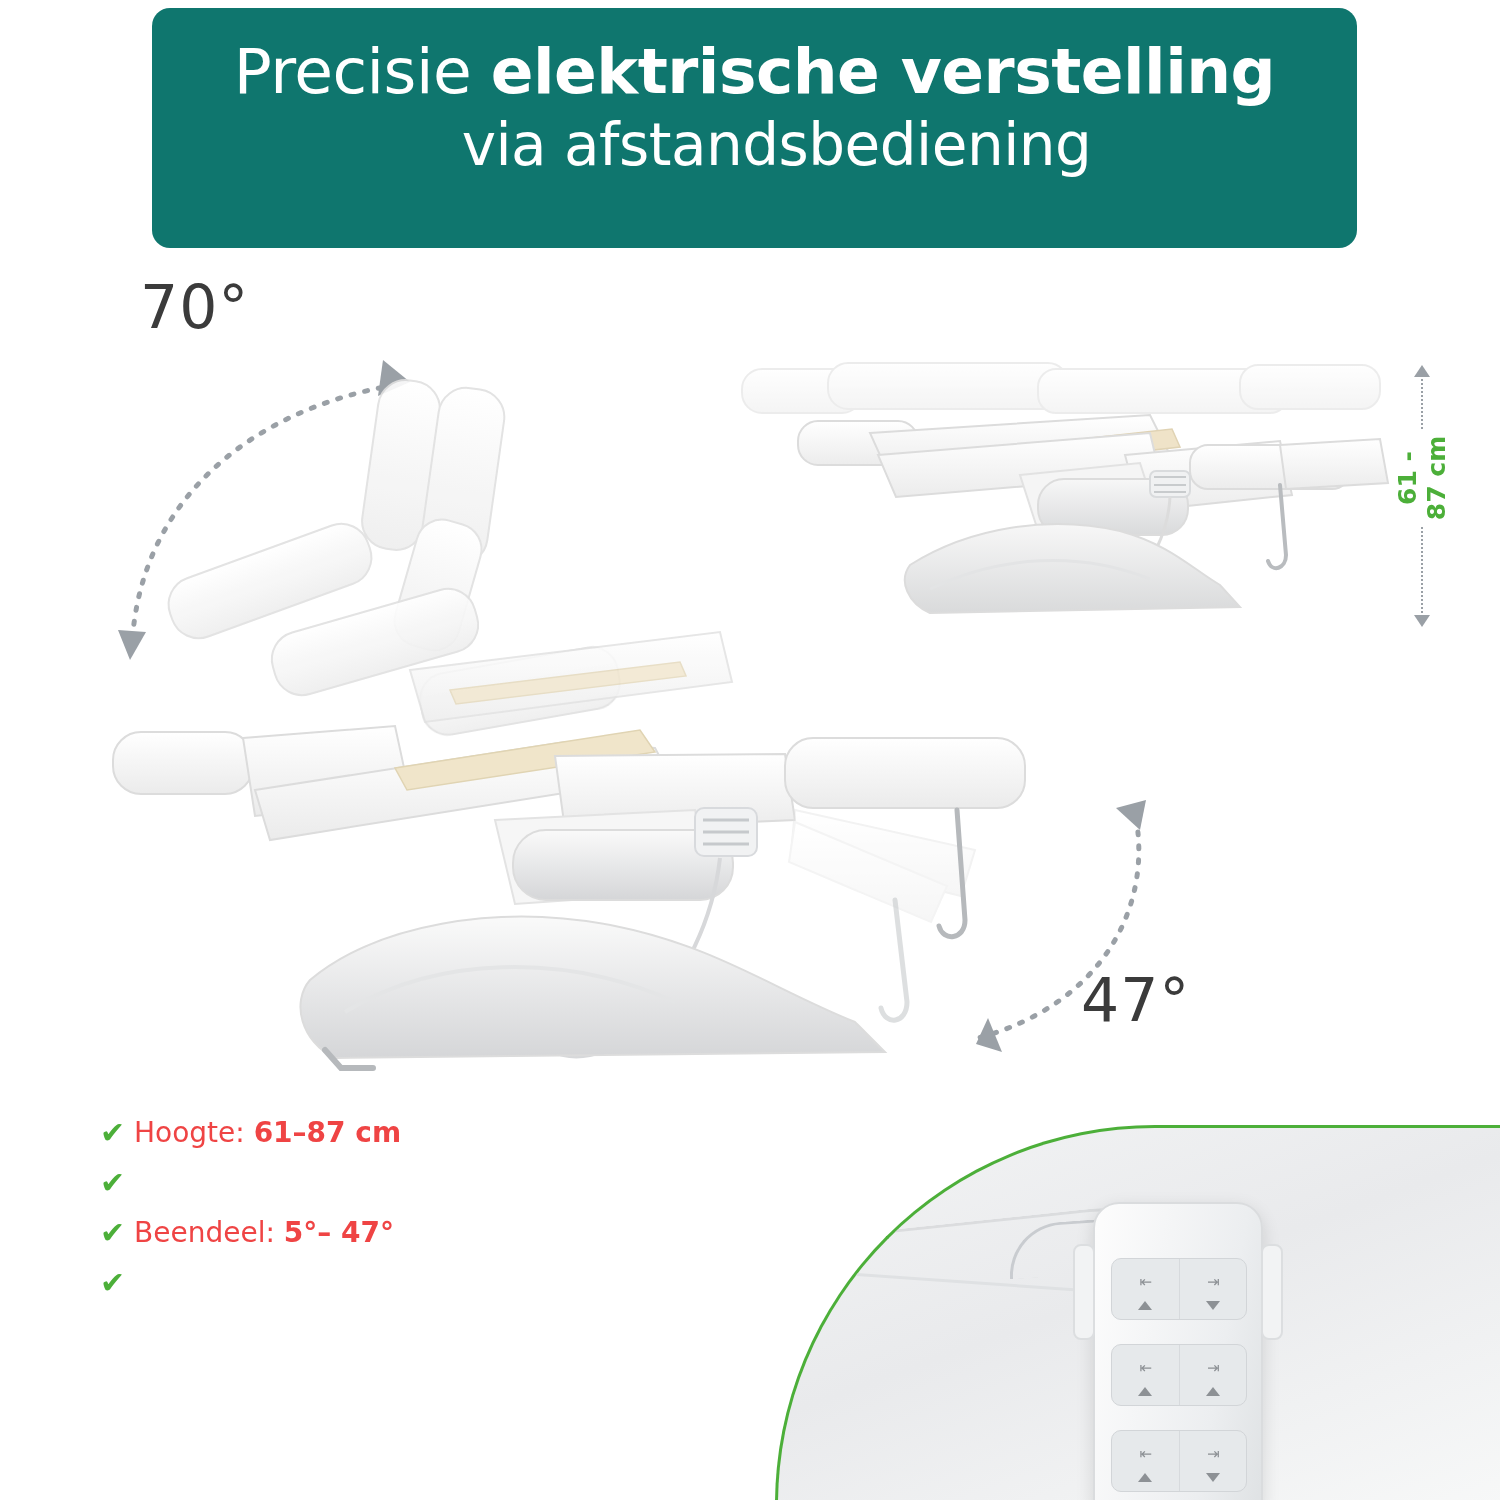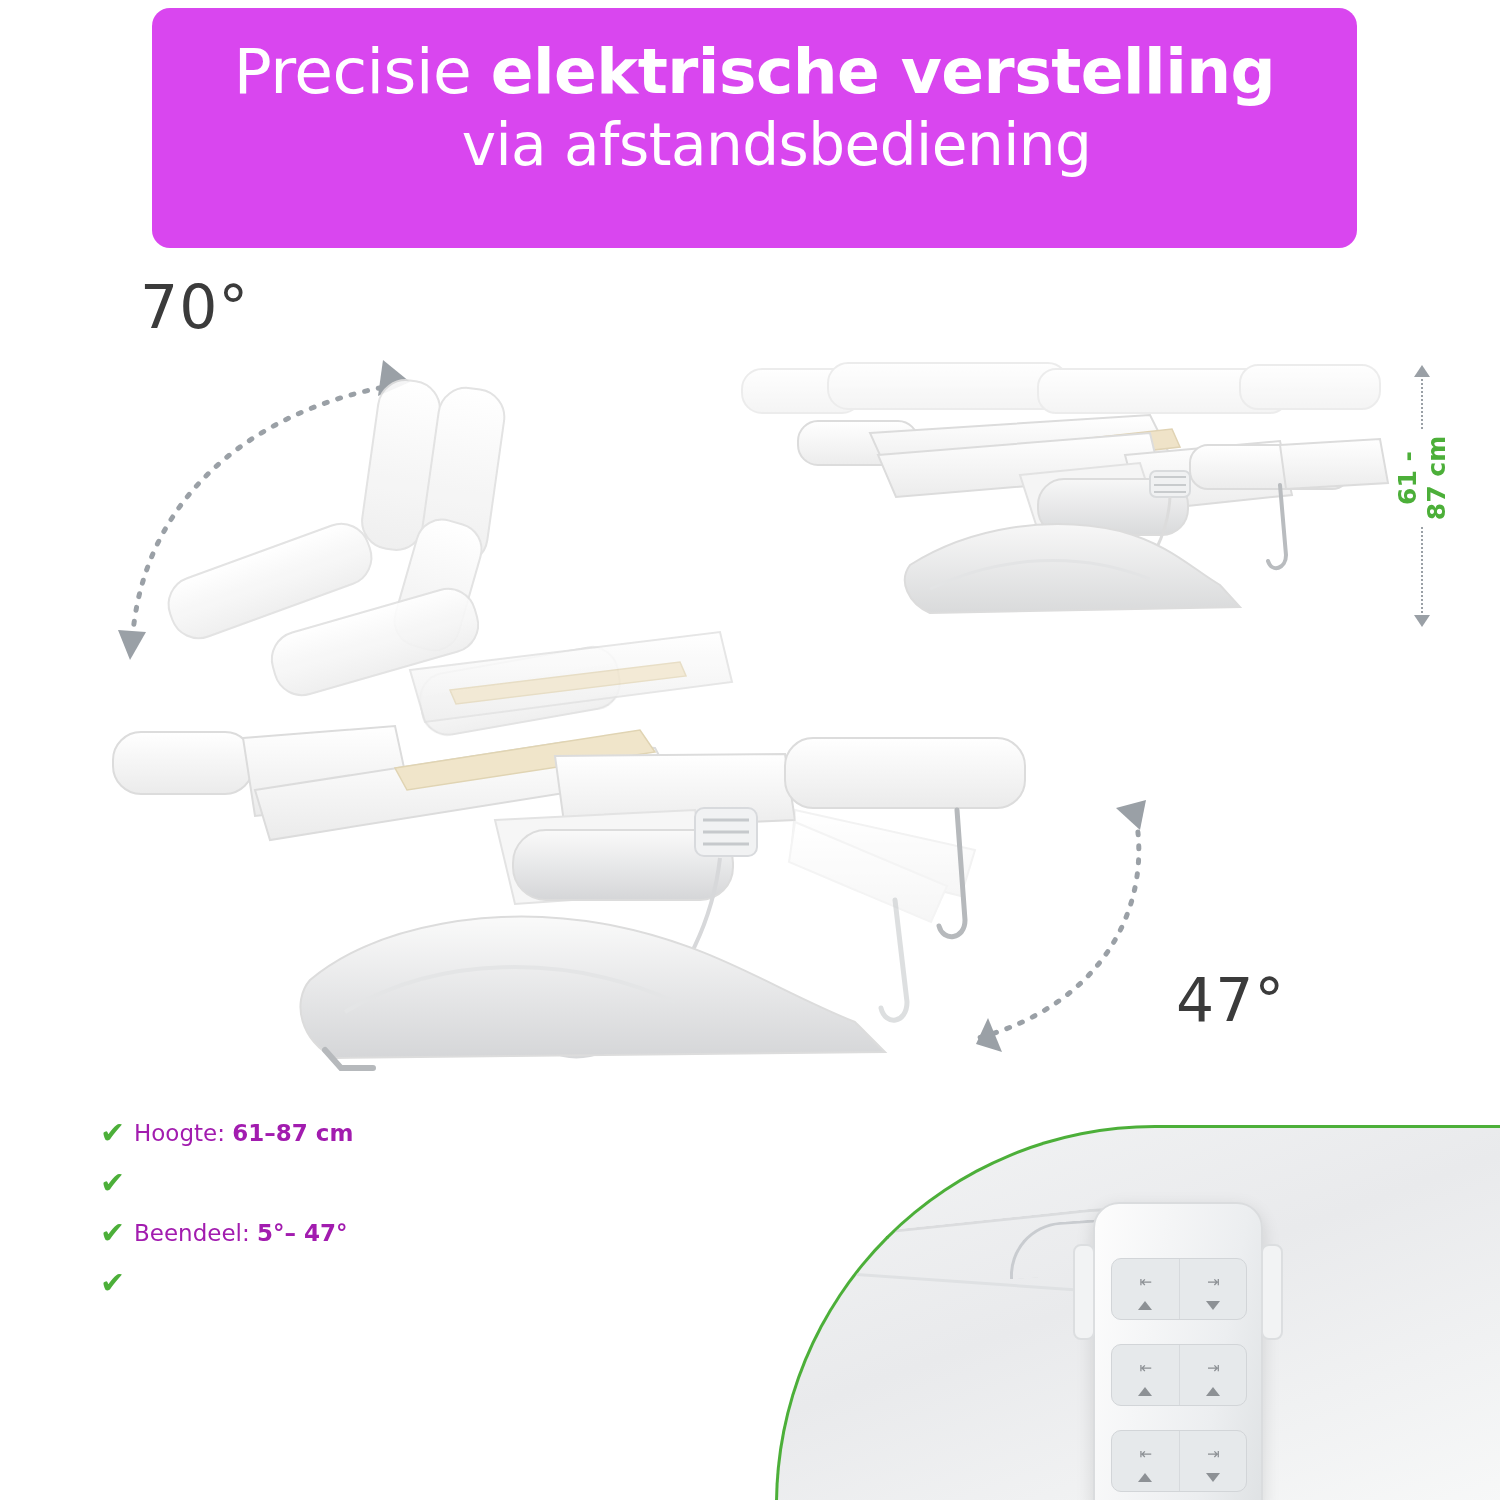--- a/index.html
+++ b/index.html
@@ -13,21 +13,21 @@
     overflow: hidden;
   }
 
   
   .banner {
     position: absolute;
     left: 152px;
     top: 8px;
     width: 1205px;
     height: 240px;
-    background: #d946ef;
+    background: #0f766e;
     border-radius: 18px;
     color: #ffffff;
     text-align: center;
     padding-top: 26px;
   }
   .banner .line1 {
     font-size: 63px;
     line-height: 76px;
     font-weight: 400;
     letter-spacing: -0.5px;
@@ -45,21 +45,21 @@
 
   
   .angle-label {
     position: absolute;
     font-size: 60px;
     color: #3b3b3b;
     font-weight: 400;
     letter-spacing: 1px;
   }
   #angle-70 { left: 140px; top: 272px; }
-  #angle-47 { left: 1176px; top: 965px; }
+  #angle-47 { left: 1081px; top: 965px; }
 
   
   .height-annot {
     position: absolute;
     left: 1400px;
     top: 365px;
     width: 44px;
     height: 262px;
   }
   .height-annot .axis {
@@ -107,23 +107,23 @@
   }
   .check {
     width: 34px;
     flex: 0 0 34px;
     color: #4caf39;
     font-size: 30px;
     line-height: 46px;
     font-weight: 700;
   }
   .feature-text {
-    font-size: 23px;
+    font-size: 28px;
     line-height: 46px;
-    color: #a21caf;
+    color: #ef4444;
     font-weight: 400;
   }
   .feature-text b { font-weight: 700; }
   .feature-row.multiline .feature-text { line-height: 45px; }
 
   
   .inset {
     position: absolute;
     left: 775px;
     top: 1125px;

